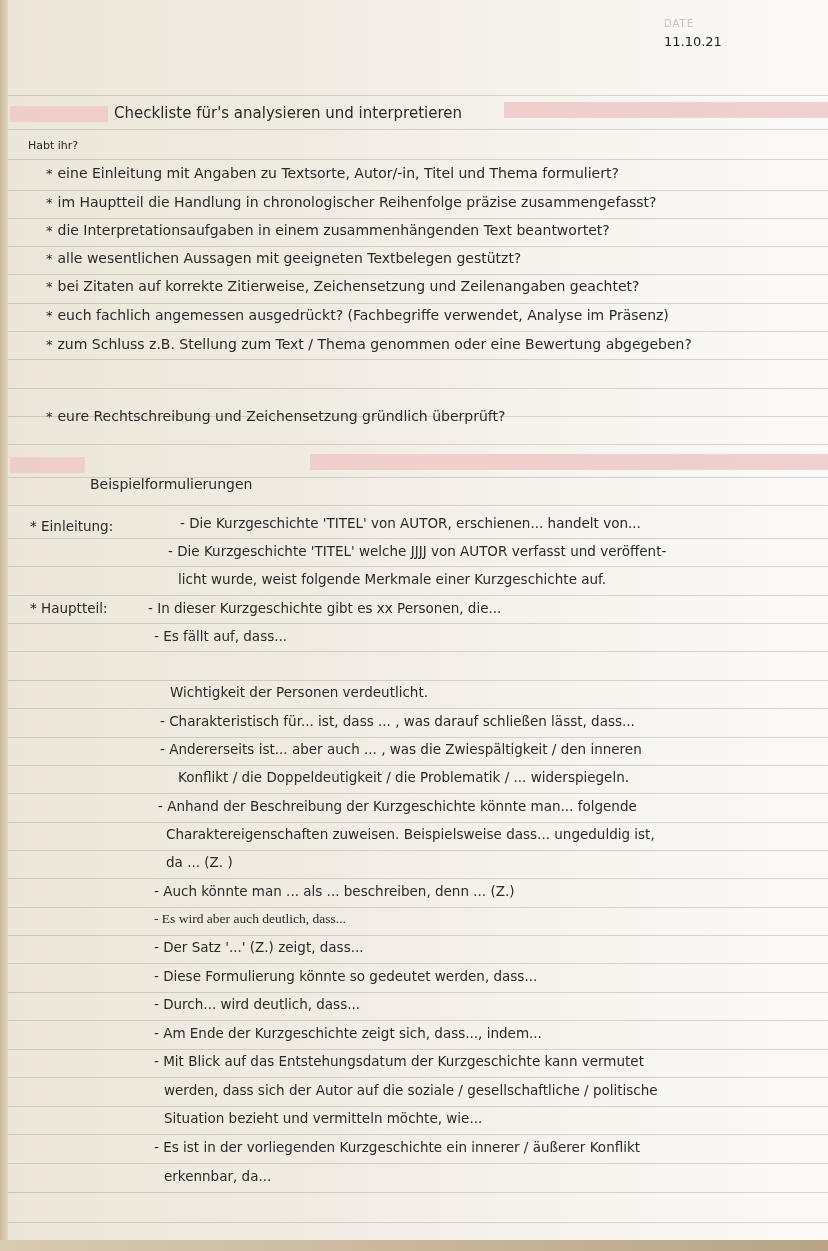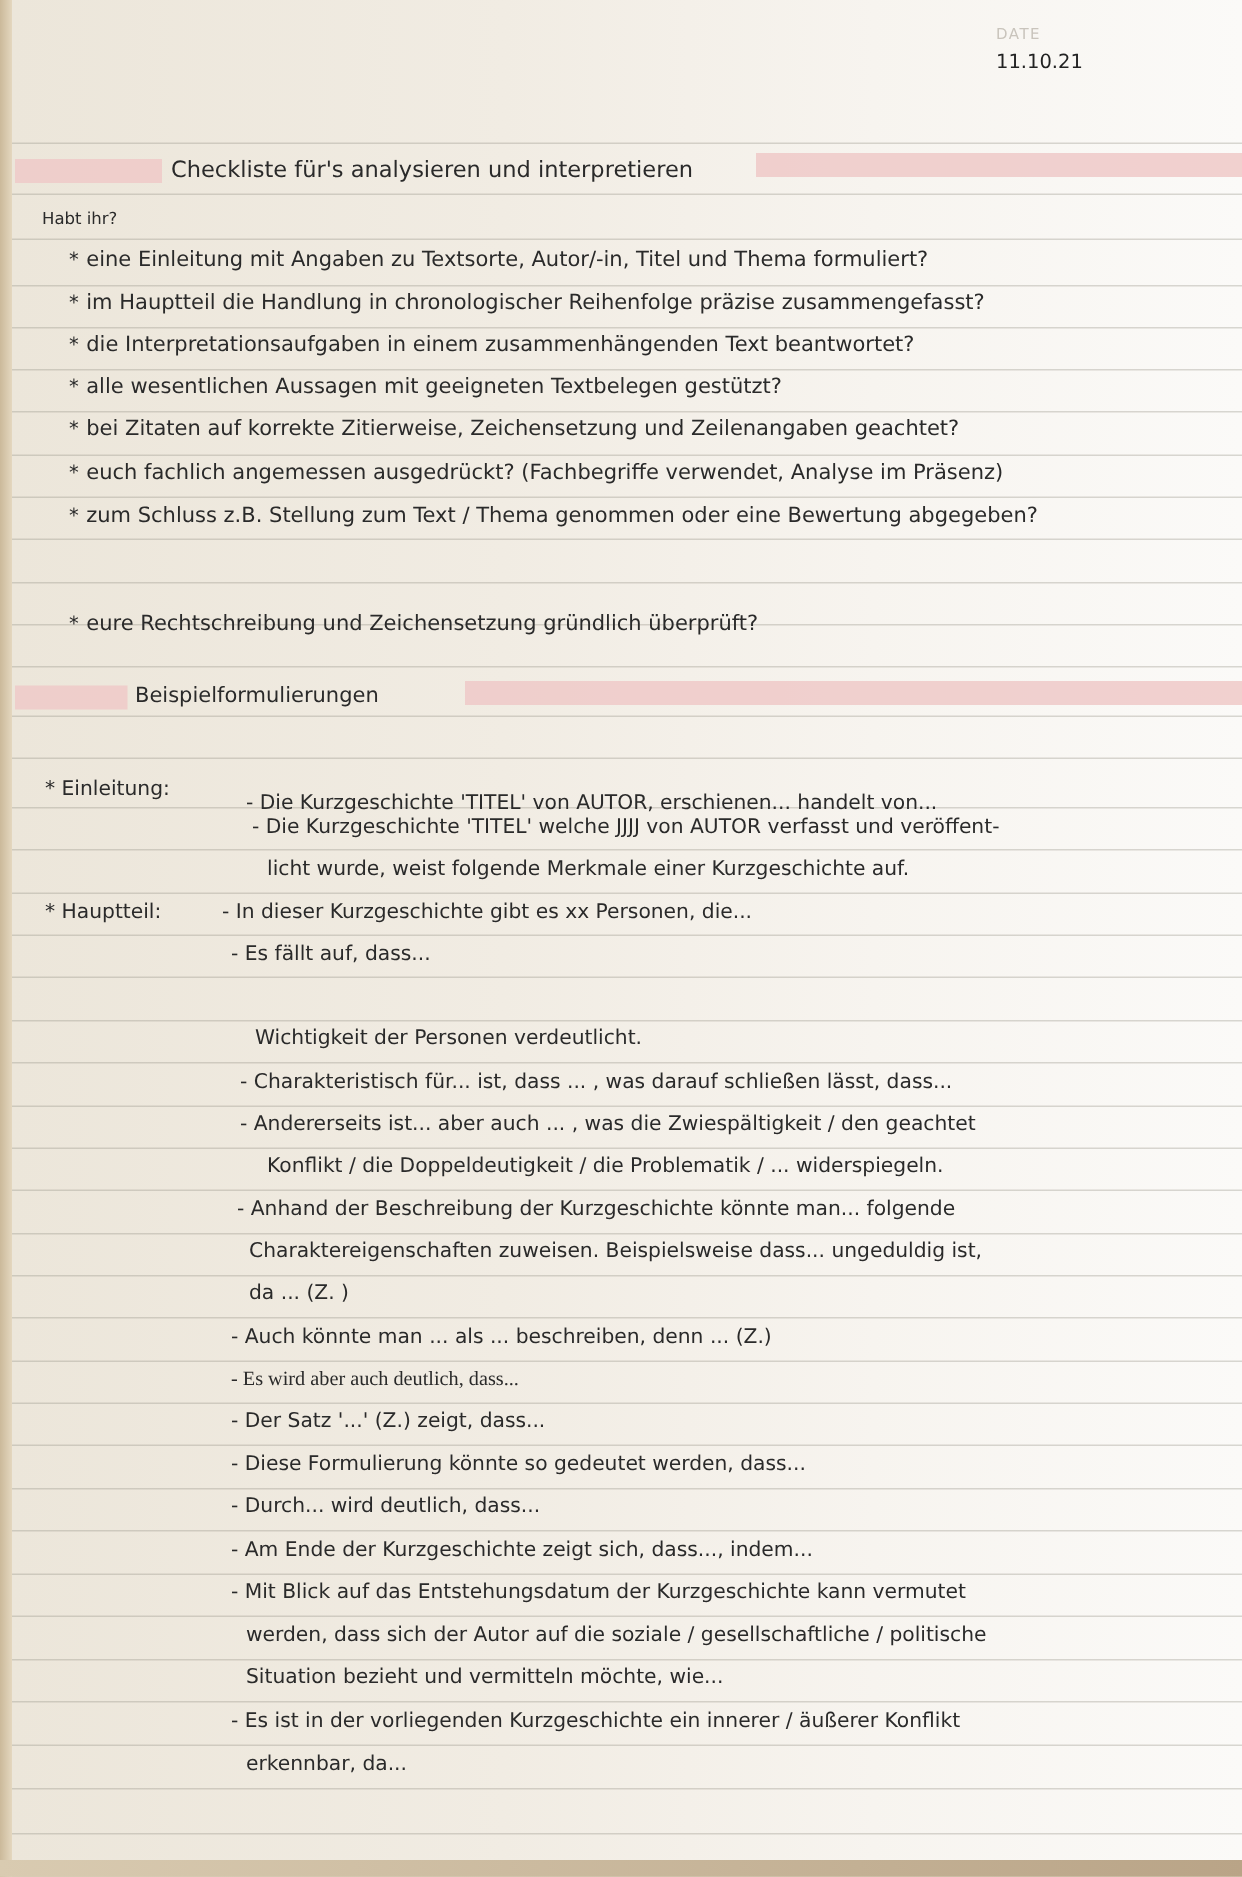--- a/index.html
+++ b/index.html
@@ -114,33 +114,33 @@
   <div class="line q" style="left:38px; top:194px;"><span class="bullet">*</span><span>im Hauptteil die Handlung in chronologischer Reihenfolge präzise zusammengefasst?</span></div>
   <div class="line q" style="left:38px; top:222px;"><span class="bullet">*</span><span>die Interpretationsaufgaben in einem zusammenhängenden Text beantwortet?</span></div>
   <div class="line q" style="left:38px; top:250px;"><span class="bullet">*</span><span>alle wesentlichen Aussagen mit geeigneten Textbelegen gestützt?</span></div>
   <div class="line q" style="left:38px; top:278px;"><span class="bullet">*</span><span>bei Zitaten auf korrekte Zitierweise, Zeichensetzung und Zeilenangaben geachtet?</span></div>
   <div class="line q" style="left:38px; top:307px;"><span class="bullet">*</span><span>euch fachlich angemessen ausgedrückt? (Fachbegriffe verwendet, Analyse im Präsenz)</span></div>
   <div class="line q" style="left:38px; top:336px;"><span class="bullet">*</span><span>zum Schluss z.B. Stellung zum Text / Thema genommen oder eine Bewertung abgegeben?</span></div>
   <div class="line q" style="left:38px; top:364px;margin-top:44px;"><span class="bullet">*</span><span>eure Rechtschreibung und Zeichensetzung gründlich überprüft?</span></div>
 
   <div class="hl-bar" style="left:2px; top:457px; width:75px;"></div>
   <div class="hl-bar" style="left:302px; top:454px; width:518px;"></div>
-  <div class="line heading" style="left:82px; top:456px; font-size:14px;text-align:right;">Beispielformulierungen</div>
+  <div class="line heading" style="left:82px; top:476px; font-size:14px;text-align:right;">Beispielformulierungen</div>
 
   <div class="label" style="left:22px; top:502px;margin-top:16px;">* Einleitung:</div>
-  <div class="line ex" style="left:156px; top:515px;margin-top:12px;">- Die Kurzgeschichte 'TITEL' von AUTOR, erschienen... handelt von...</div>
+  <div class="line ex" style="left:172px; top:515px;">- Die Kurzgeschichte 'TITEL' von AUTOR, erschienen... handelt von...</div>
   <div class="line ex" style="left:160px; top:543px;">- Die Kurzgeschichte 'TITEL' welche JJJJ von AUTOR verfasst und veröffent-</div>
   <div class="line ex" style="left:170px; top:571px;">licht wurde, weist folgende Merkmale einer Kurzgeschichte auf.</div>
 
   <div class="label" style="left:22px; top:600px;text-align:right;">* Hauptteil:</div>
   <div class="line ex" style="left:140px; top:600px;">- In dieser Kurzgeschichte gibt es xx Personen, die...</div>
   <div class="line ex" style="left:146px; top:628px;">- Es fällt auf, dass...</div>
   <div class="line ex" style="left:162px; top:684px;">Wichtigkeit der Personen verdeutlicht.</div>
   <div class="line ex" style="left:152px; top:713px;">- Charakteristisch für... ist, dass ... , was darauf schließen lässt, dass...</div>
-  <div class="line ex" style="left:152px; top:741px;">- Andererseits ist... aber auch ... , was die Zwiespältigkeit / den geachtet</div>
+  <div class="line ex" style="left:152px; top:741px;">- Andererseits ist... aber auch ... , was die Zwiespältigkeit / den inneren</div>
   <div class="line ex" style="left:170px; top:769px;">Konflikt / die Doppeldeutigkeit / die Problematik / ... widerspiegeln.</div>
   <div class="line ex" style="left:150px; top:798px;">- Anhand der Beschreibung der Kurzgeschichte könnte man... folgende</div>
   <div class="line ex" style="left:158px; top:826px;">Charaktereigenschaften zuweisen. Beispielsweise dass... ungeduldig ist,</div>
   <div class="line ex" style="left:158px; top:854px;">da ... (Z. )</div>
   <div class="line ex" style="left:146px; top:883px;">- Auch könnte man ... als ... beschreiben, denn ... (Z.)</div>
   <div class="line ex" style="left:146px; top:911px;font-family:Liberation Serif, serif;">- Es wird aber auch deutlich, dass...</div>
   <div class="line ex" style="left:146px; top:939px;">- Der Satz '...' (Z.) zeigt, dass...</div>
   <div class="line ex" style="left:146px; top:968px;">- Diese Formulierung könnte so gedeutet werden, dass...</div>
   <div class="line ex" style="left:146px; top:996px;">- Durch... wird deutlich, dass...</div>
   <div class="line ex" style="left:146px; top:1025px;">- Am Ende der Kurzgeschichte zeigt sich, dass..., indem...</div>

